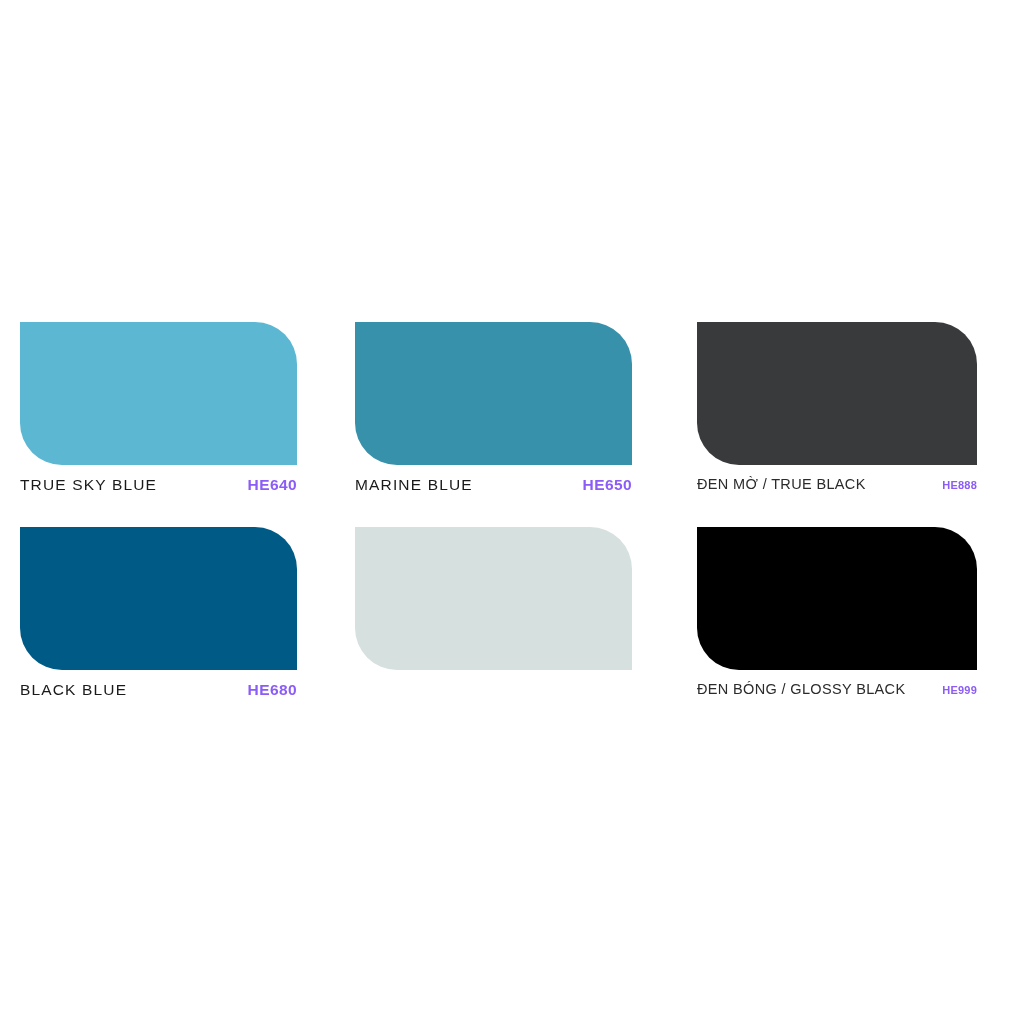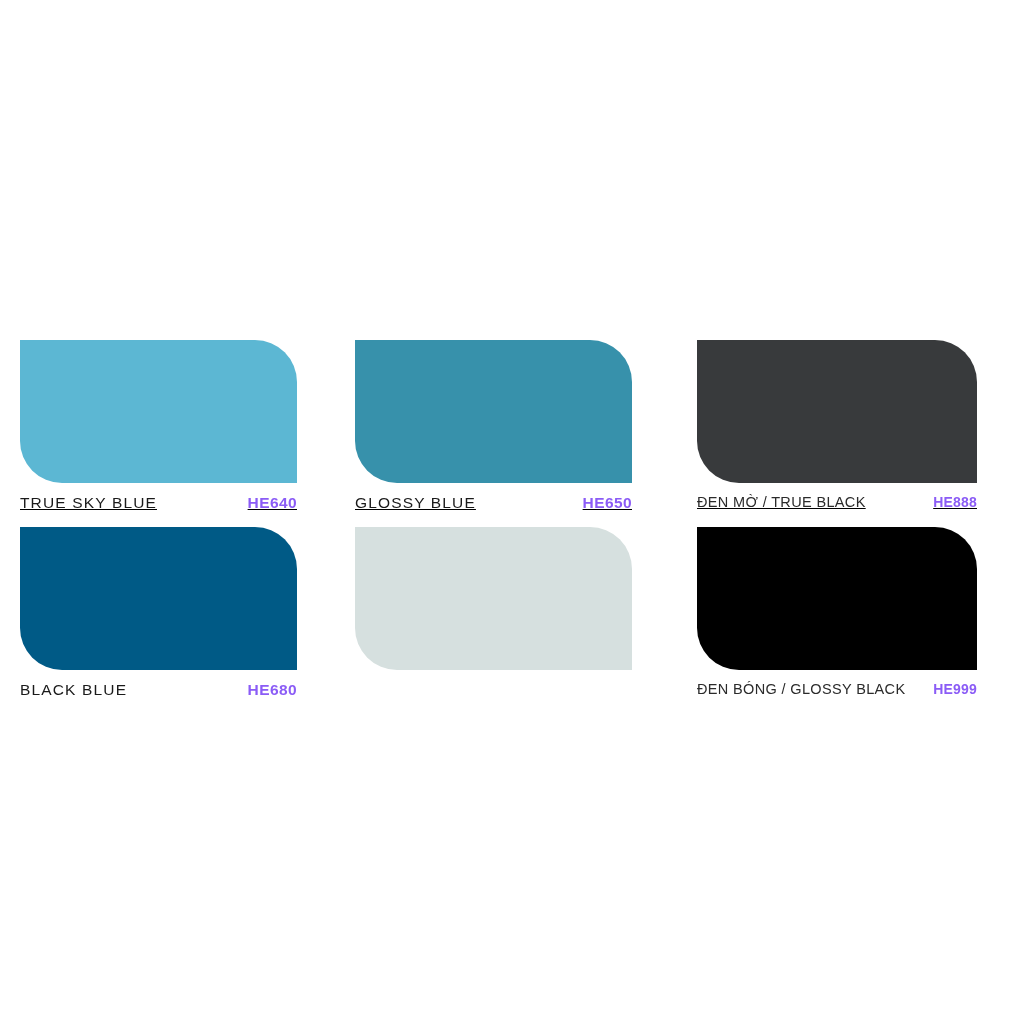--- a/index.html
+++ b/index.html
@@ -27,21 +27,21 @@
   .swatch-cell {
     position: absolute;
   }
 
   
   .col-0 { left: 20px;  width: 277px; }
   .col-1 { left: 355px; width: 277px; }
   .col-2 { left: 697px; width: 280px; }
 
   
-  .row-0 { top: 340px; text-decoration: underline; }
+  .row-0 { top: 322px; }
   .row-1 { top: 527px; }
 
   .swatch-chip {
     width: 100%;
     height: 143px;
     border-radius: 0 42px 0 42px;
     box-sizing: border-box;
   }
 
   .swatch-caption {
@@ -69,42 +69,42 @@
     line-height: 1;
   }
 
   
   .col-2 .swatch-name {
     font-size: 14.5px;
     letter-spacing: 0.35px;
     color: #2b2b2b;
   }
   .col-2 .swatch-code {
-    font-size: 14px;
+    font-size: 11px;
     letter-spacing: 0.2px;
     margin-left: 10px;
   }
 </style>
 </head>
 <body style="background-color: rgb(255, 255, 255);">
 
 <div id="swatch-grid">
 
   <div class="swatch-cell col-0 row-0">
     <div class="swatch-chip" style="background-color: rgb(92, 183, 211);"></div>
     <div class="swatch-caption">
       <span class="swatch-name">TRUE SKY BLUE</span>
       <span class="swatch-code">HE640</span>
     </div>
   </div>
 
   <div class="swatch-cell col-1 row-0">
     <div class="swatch-chip" style="background-color: rgb(55, 145, 171);"></div>
     <div class="swatch-caption">
-      <span class="swatch-name">GLOSSY BLUE</span>
+      <span class="swatch-name">MARINE BLUE</span>
       <span class="swatch-code">HE650</span>
     </div>
   </div>
 
   <div class="swatch-cell col-2 row-0">
     <div class="swatch-chip" style="background-color: rgb(56, 58, 60);"></div>
     <div class="swatch-caption">
       <span class="swatch-name">ĐEN MỜ / TRUE BLACK</span>
       <span class="swatch-code">HE888</span>
     </div>

